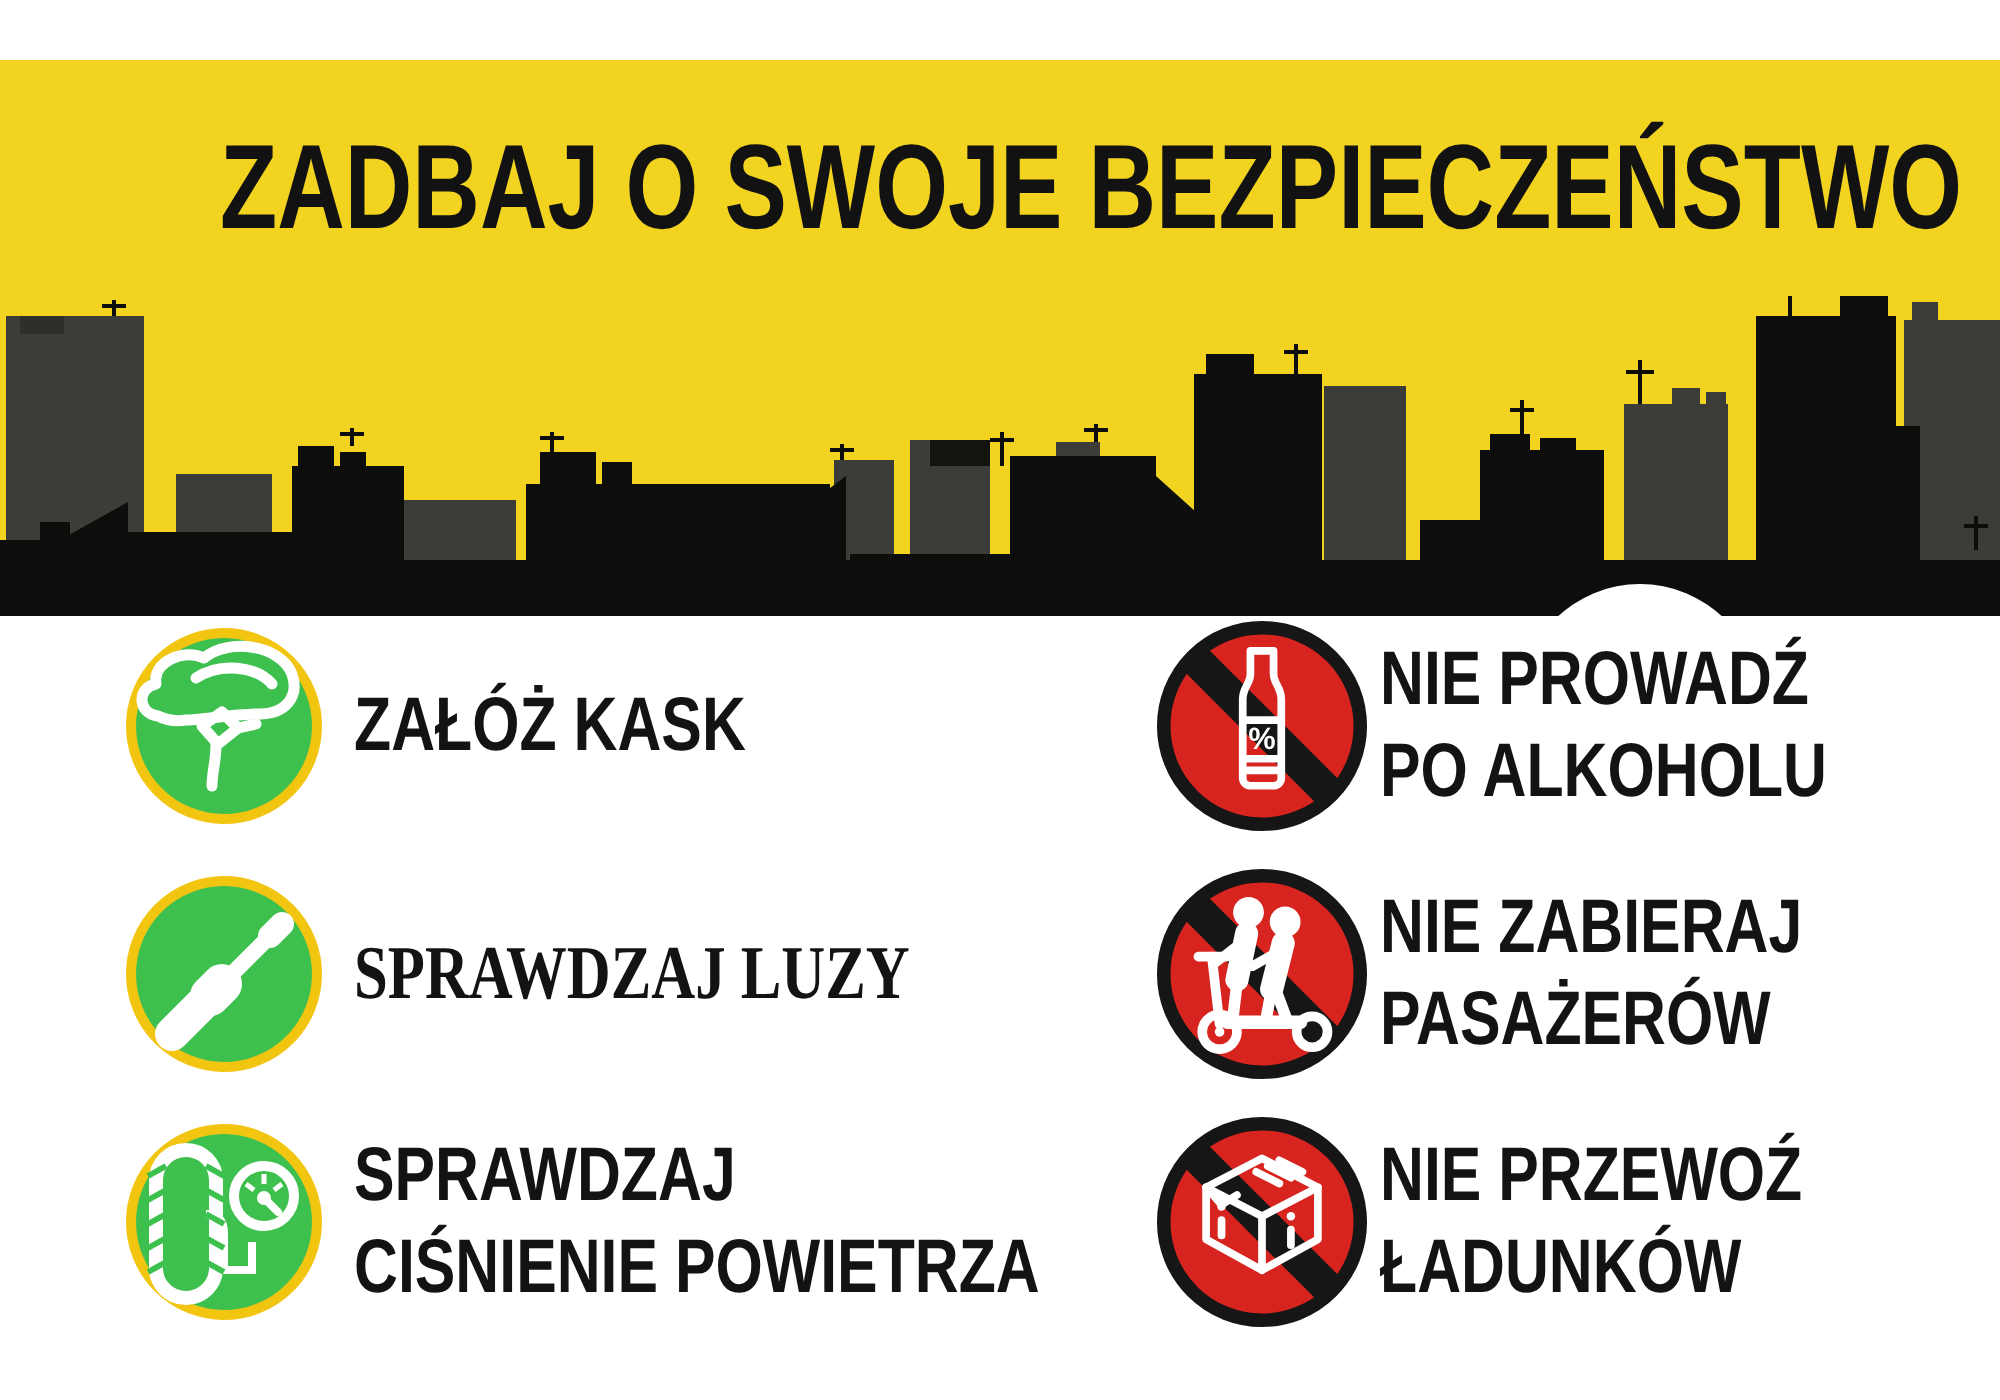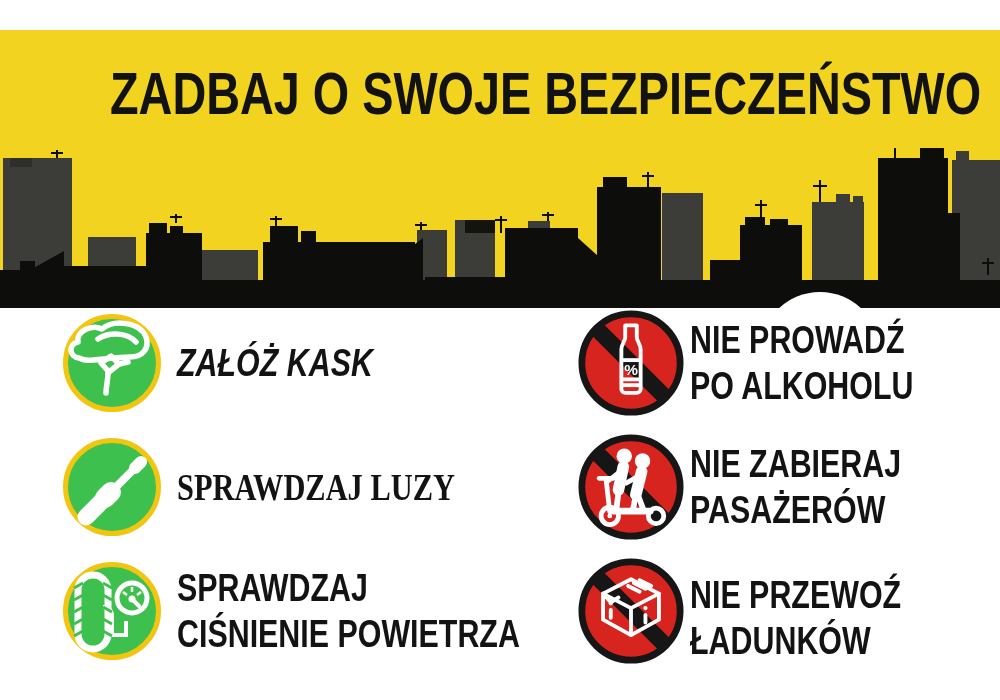--- a/index.html
+++ b/index.html
@@ -109,21 +109,21 @@
         <path d="M895,112 V128 M889,117 H901"></path>
         <path d="M988,228 V245 M982,233 H994"></path>
       </g>
 
       <circle cx="820" cy="322" r="60" fill="#ffffff"></circle>
     </svg>
   </header>
 
   <main>
 
-    <div class="item left" style="left:62px; top:313px; height:100px;font-style:italic;">
+    <div class="item left" style="left:62px; top:313px; height:100px;">
       <svg class="badge-green" viewBox="0 0 100 100">
         <circle cx="50" cy="50" r="46.5" fill="#3EC04E" stroke="#F2C511" stroke-width="5"></circle>
         <g stroke="#ffffff" stroke-width="5.5" fill="none" stroke-linecap="round" stroke-linejoin="round">
           <path d="M17,45 C7,44 6,31 16,29 C14,18 30,11 40,16 C52,6 78,9 84,24 C88,36 80,44 68,44 C55,44 38,47 31,47 C25,48 21,47 17,45 Z"></path>
           <path d="M36,26 C48,18 66,20 74,29"></path>
           <path d="M39,50 L49,43 L57,51 L47,59 Z"></path>
           <path d="M46,59 C46,68 44,73 44,80"></path>
           <path d="M57,51 L66,49"></path>
         </g>
       </svg>
@@ -226,21 +226,21 @@
         </g>
         <circle cx="48" cy="23" r="8" fill="#ffffff"></circle>
         <circle cx="67" cy="28" r="8" fill="#ffffff"></circle>
       </svg>
       <div class="label">
         <span>NIE ZABIERAJ</span>
         <span>PASAŻERÓW</span>
       </div>
     </div>
 
-    <div class="item right" style="left:578px; top:558px; height:106px;align-items:flex-end;">
+    <div class="item right" style="left:578px; top:558px; height:106px;">
       <svg class="badge-red" viewBox="0 0 110 110">
         <defs>
             <clipPath id="clipC">
               <circle cx="55" cy="55" r="48"></circle>
             </clipPath>
           </defs>
         <circle cx="55" cy="55" r="51" fill="#D8241F" stroke="#161616" stroke-width="7"></circle>
         <line x1="14" y1="14" x2="96" y2="96" stroke="#161616" stroke-width="17" clip-path="url(#clipC)"></line>
         <g stroke="#ffffff" stroke-width="4" fill="none" stroke-linejoin="round" stroke-linecap="round">
           <path d="M55,22 L84,37 L55,52 L26,37 Z"></path>

